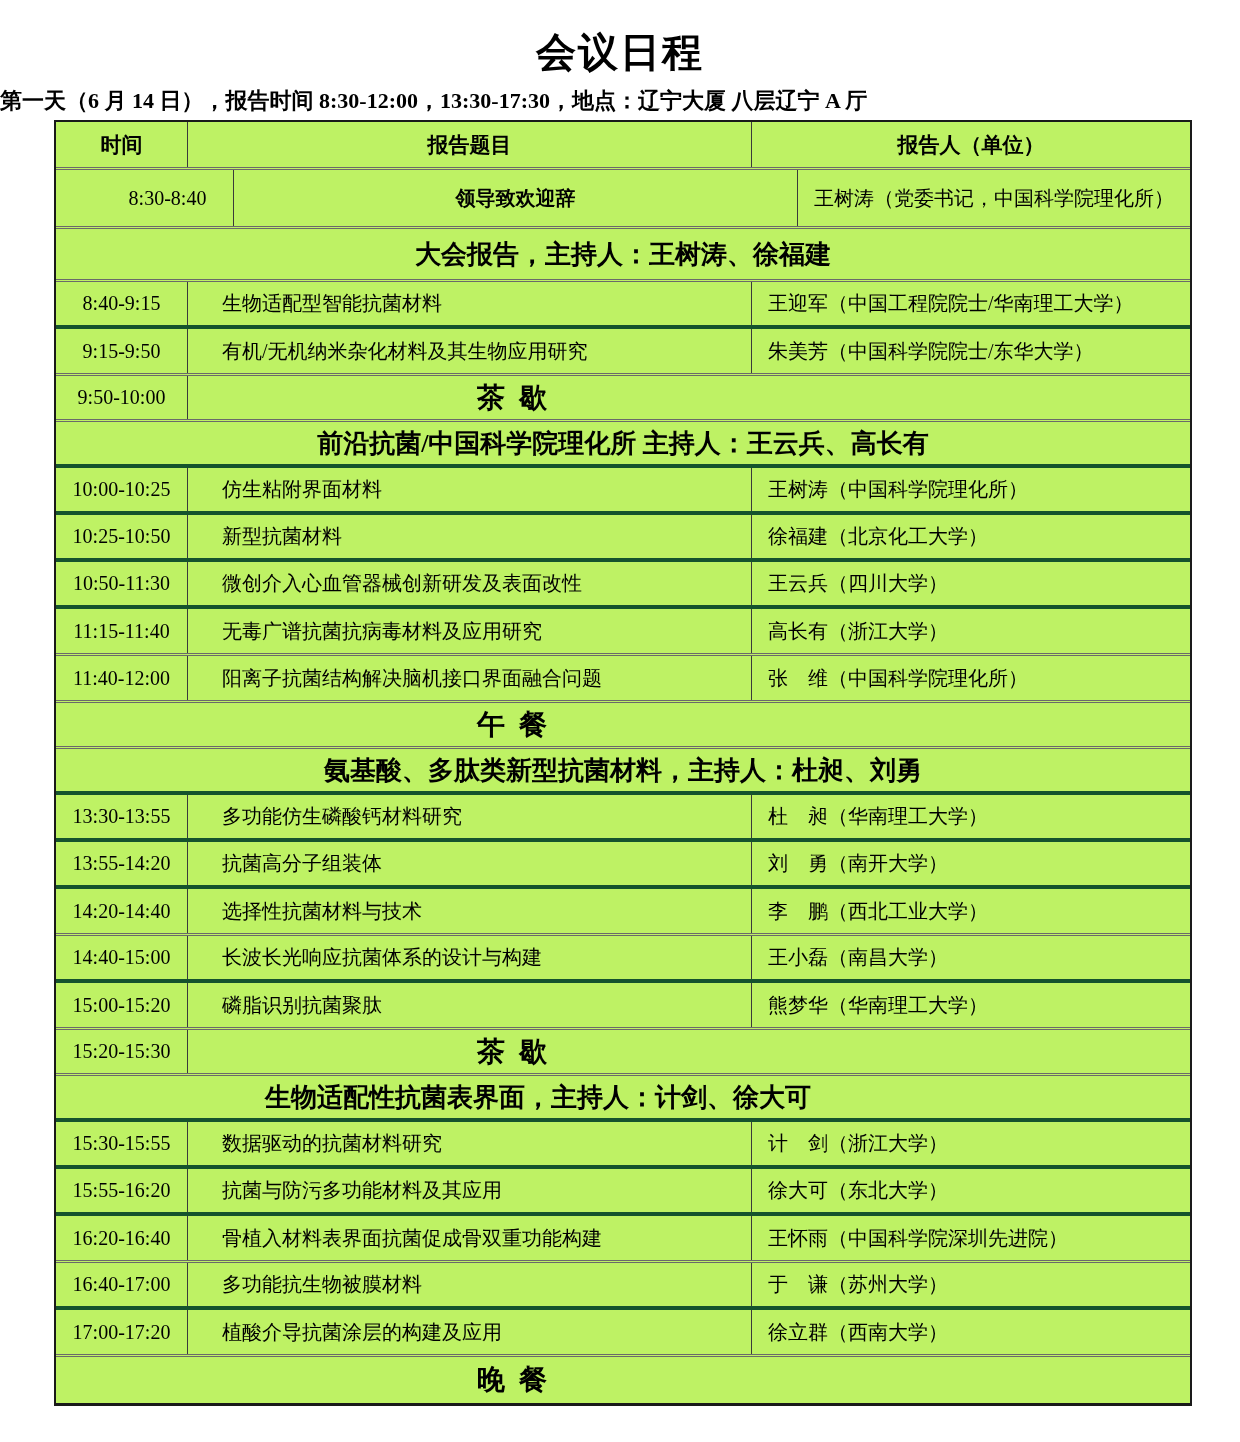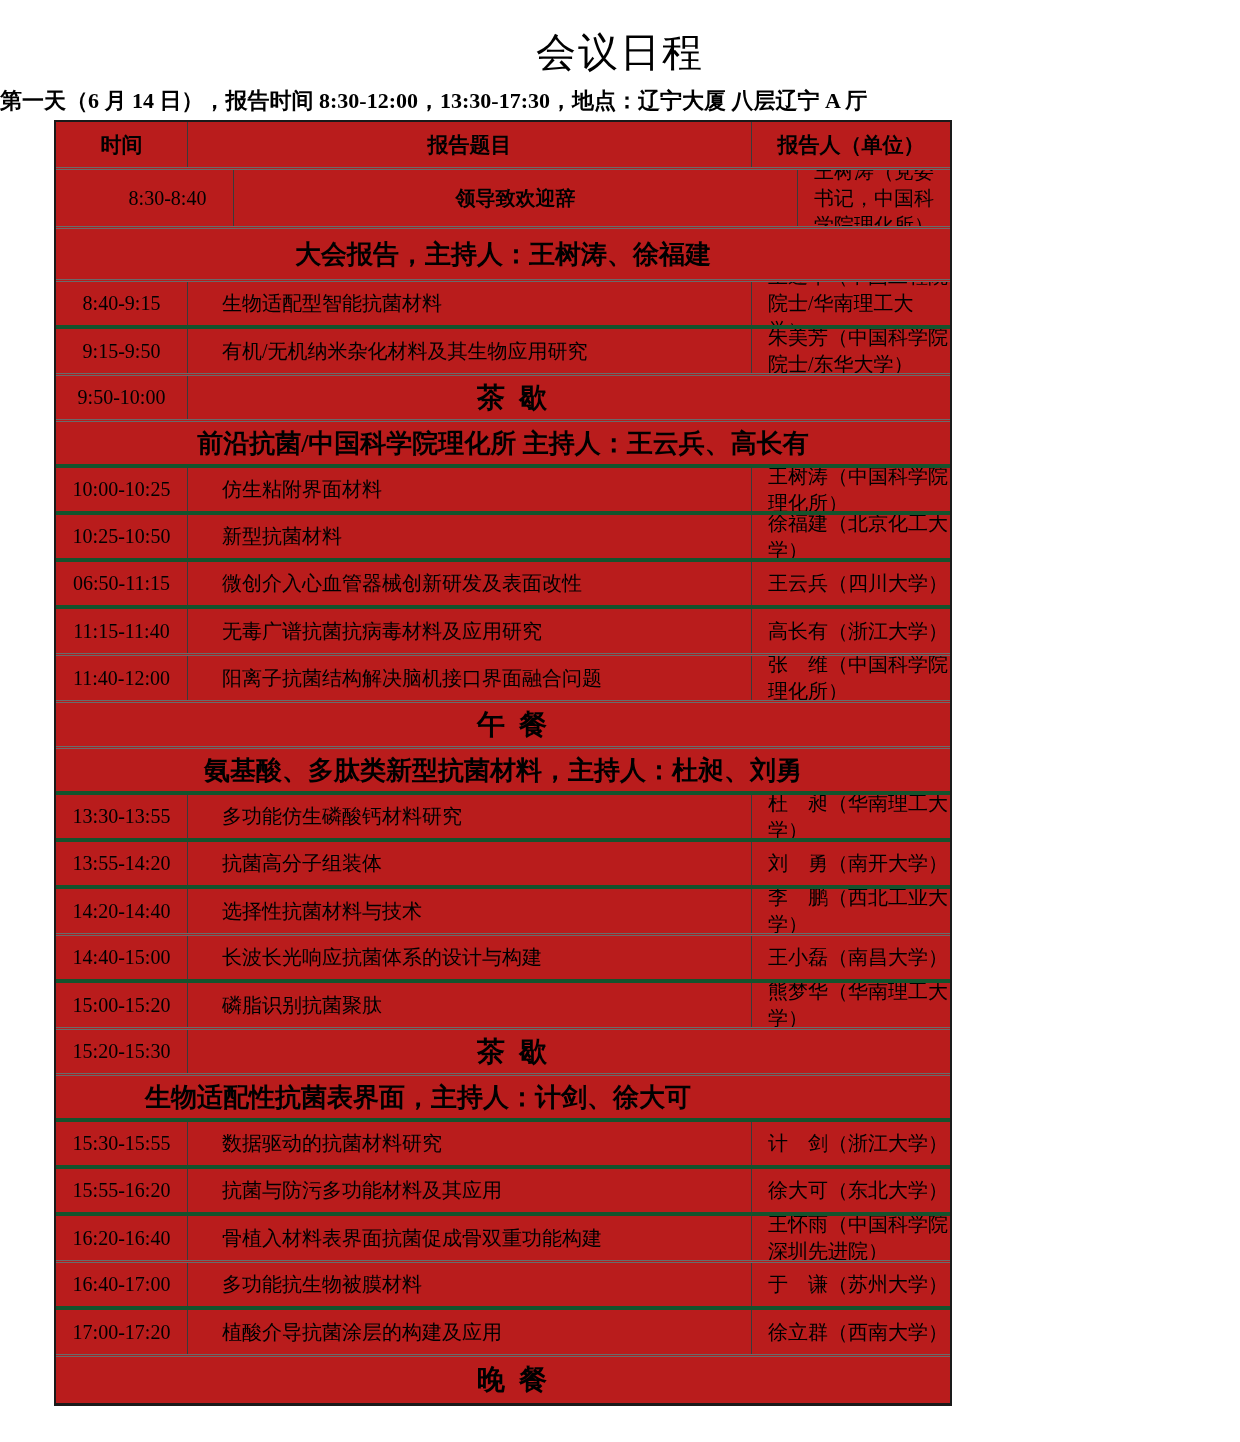--- a/index.html
+++ b/index.html
@@ -8,35 +8,35 @@
     width: 1240px; height: 1442px;
     font-family: "Liberation Serif", "DejaVu Serif", serif;
     color: #000;
     position: relative;
   }
   .page-title {
     margin-top: 30px;
     text-align: center;
     font-family: "Liberation Sans", "DejaVu Sans", sans-serif;
     font-size: 40px; line-height: 44px;
-    font-weight: normal;
+    font-weight: bold;
     letter-spacing: 2px;
   }
   .subtitle {
     margin-top: 14px;
     text-align: left;
     font-size: 22px; line-height: 26px;
     font-weight: bold;
   }
   .stable {
     margin: 6px 0 0 54px;
-    width: 898px;
+    width: 1138px;
     border: 2px solid #1a1a1a;
     border-bottom-width: 3px;
-    background: #b91c1c;
+    background: #bef264;
   }
   .tr { display: flex; width: 100%; border-bottom: 4px solid #14532d; }
   .tr:last-child { border-bottom: none; }
   .tr.thickb { border-bottom: 3px double #6a6a6a; }
   .tr.h47 { height: 47px; }
   .tr.h46 { height: 46px; }
   .tr.header-row { height: 48px; }
   .tr.welcome-row { height: 59px; padding-left: 46px; }
   .tr.section-first { height: 53px; }
   .td { display: flex; align-items: center; overflow: hidden; }
@@ -114,21 +114,21 @@
     <div class="td col-speaker">王树涛（中国科学院理化所）</div>
   </div>
 
   <div class="tr h47">
     <div class="td col-time">10:25-10:50</div>
     <div class="td col-title">新型抗菌材料</div>
     <div class="td col-speaker">徐福建（北京化工大学）</div>
   </div>
 
   <div class="tr h47">
-    <div class="td col-time">06:50-11:15</div>
+    <div class="td col-time">10:50-11:30</div>
     <div class="td col-title">微创介入心血管器械创新研发及表面改性</div>
     <div class="td col-speaker">王云兵（四川大学）</div>
   </div>
 
   <div class="tr h47 thickb">
     <div class="td col-time">11:15-11:40</div>
     <div class="td col-title">无毒广谱抗菌抗病毒材料及应用研究</div>
     <div class="td col-speaker">高长有（浙江大学）</div>
   </div>
 

